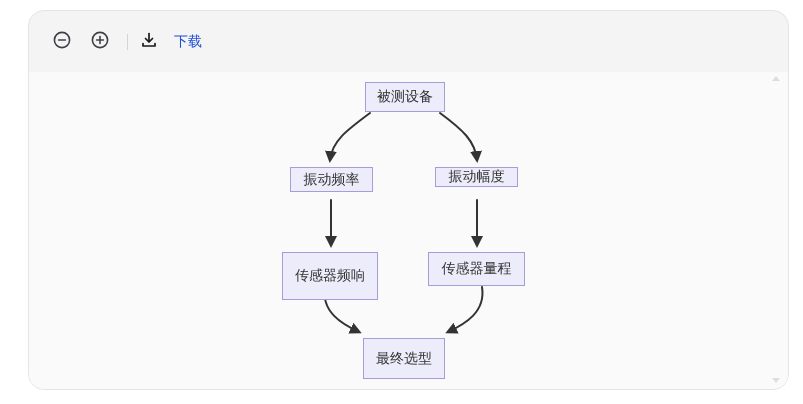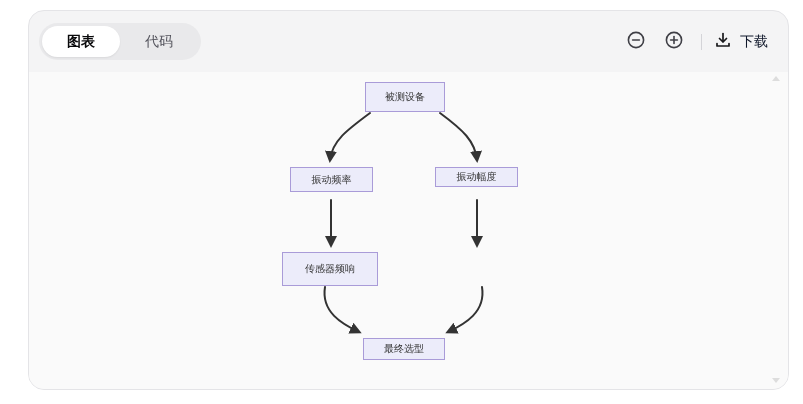--- a/index.html
+++ b/index.html
@@ -18,55 +18,51 @@
          padding:7px 25px; font-size:14px; color:#52525b; cursor:pointer;
          line-height:1.2; }
   .tab.active { background:#ffffff; color:#09090b; font-weight:700;
                 box-shadow:0 1px 2px rgba(0,0,0,.07); }
 
   .controls { display:flex; align-items:center; }
   .icon-btn { width:30px; height:30px; display:flex; align-items:center;
               justify-content:center; background:transparent; border:none;
               cursor:pointer; margin-left:8px; }
   .v-divider { width:1px; height:16px; background:#d4d4d8; margin:0 10px 0 12px; }
-  .download-btn { display:flex; align-items:center; gap:8px; font-size:14px;
-                  color:#0f172a; background:none; border:none; cursor:pointer;
+  .download-btn { display:flex; align-items:center; gap:16px; font-size:14px;
+                  color:#1d4ed8; background:none; border:none; cursor:pointer;
                   padding:4px 2px; }
 
   .panel { position:absolute; left:0; right:0; top:61px; bottom:0;
            background:#fafafa; }
 
   .edges { position:absolute; left:0; top:0; }
 
   .node { position:absolute; display:flex; align-items:center;
           justify-content:center; background:#ececfa;
-          border:1.5px solid #a99bd8; color:#333333; font-size:10px;
+          border:1.5px solid #a99bd8; color:#333333; font-size:14px;
           white-space:nowrap; }
   .n1 { left:336px; top:10px;  width:80px; height:30px; }
   .n2 { left:261px; top:95px;  width:83px; height:25px; }
   .n3 { left:406px; top:95px;  width:83px; height:20px; }
-  .n4 { left:253px; top:180px; width:96px; height:34px; }
+  .n4 { left:253px; top:180px; width:96px; height:48px; }
   .n5 { left:399px; top:180px; width:97px; height:34px; }
-  .n6 { left:334px; top:266px; width:82px; height:22px; }
+  .n6 { left:334px; top:266px; width:82px; height:41px; }
 
   .scroll-hint { position:absolute; right:8px; width:0; height:0;
                  border-left:4px solid transparent; border-right:4px solid transparent; }
   .scroll-up   { top:4px;    border-bottom:5px solid #dddddd; }
   .scroll-down { bottom:6px; border-top:5px solid #dddddd; }
 </style>
 </head>
 <body>
 
 <div class="card">
 
   <div class="header">
-    <div class="tabs">
-      <button class="tab active">图表</button>
-      <button class="tab">代码</button>
-    </div>
 
     <div class="controls">
       <button class="icon-btn">
         <span>
           <svg width="20" height="20" viewBox="0 0 20 20" fill="none" stroke="#3f3f46" stroke-width="1.6" stroke-linecap="round">
             <circle cx="10" cy="10" r="7.6"></circle>
             <line x1="6.6" y1="10" x2="13.4" y2="10"></line>
           </svg>
         </span>
       </button>
@@ -108,19 +104,20 @@
         <path d="M 448 128 L 448 173" marker-end="url(#arrow)"></path>
         <path d="M 296 215 C 292 240, 313 252, 330 260" marker-end="url(#arrow)"></path>
         <path d="M 453 215 C 457 240, 436 252, 419 260" marker-end="url(#arrow)"></path>
       </g>
     </svg>
 
     <div class="node n1">被测设备</div>
     <div class="node n2">振动频率</div>
     <div class="node n3">振动幅度</div>
     <div class="node n4">传感器频响</div>
+    <div class="node n5">传感器量程</div>
     <div class="node n6">最终选型</div>
 
     <span class="scroll-hint scroll-up"></span>
     <span class="scroll-hint scroll-down"></span>
   </div>
 
 </div>
 
 </body></html>

